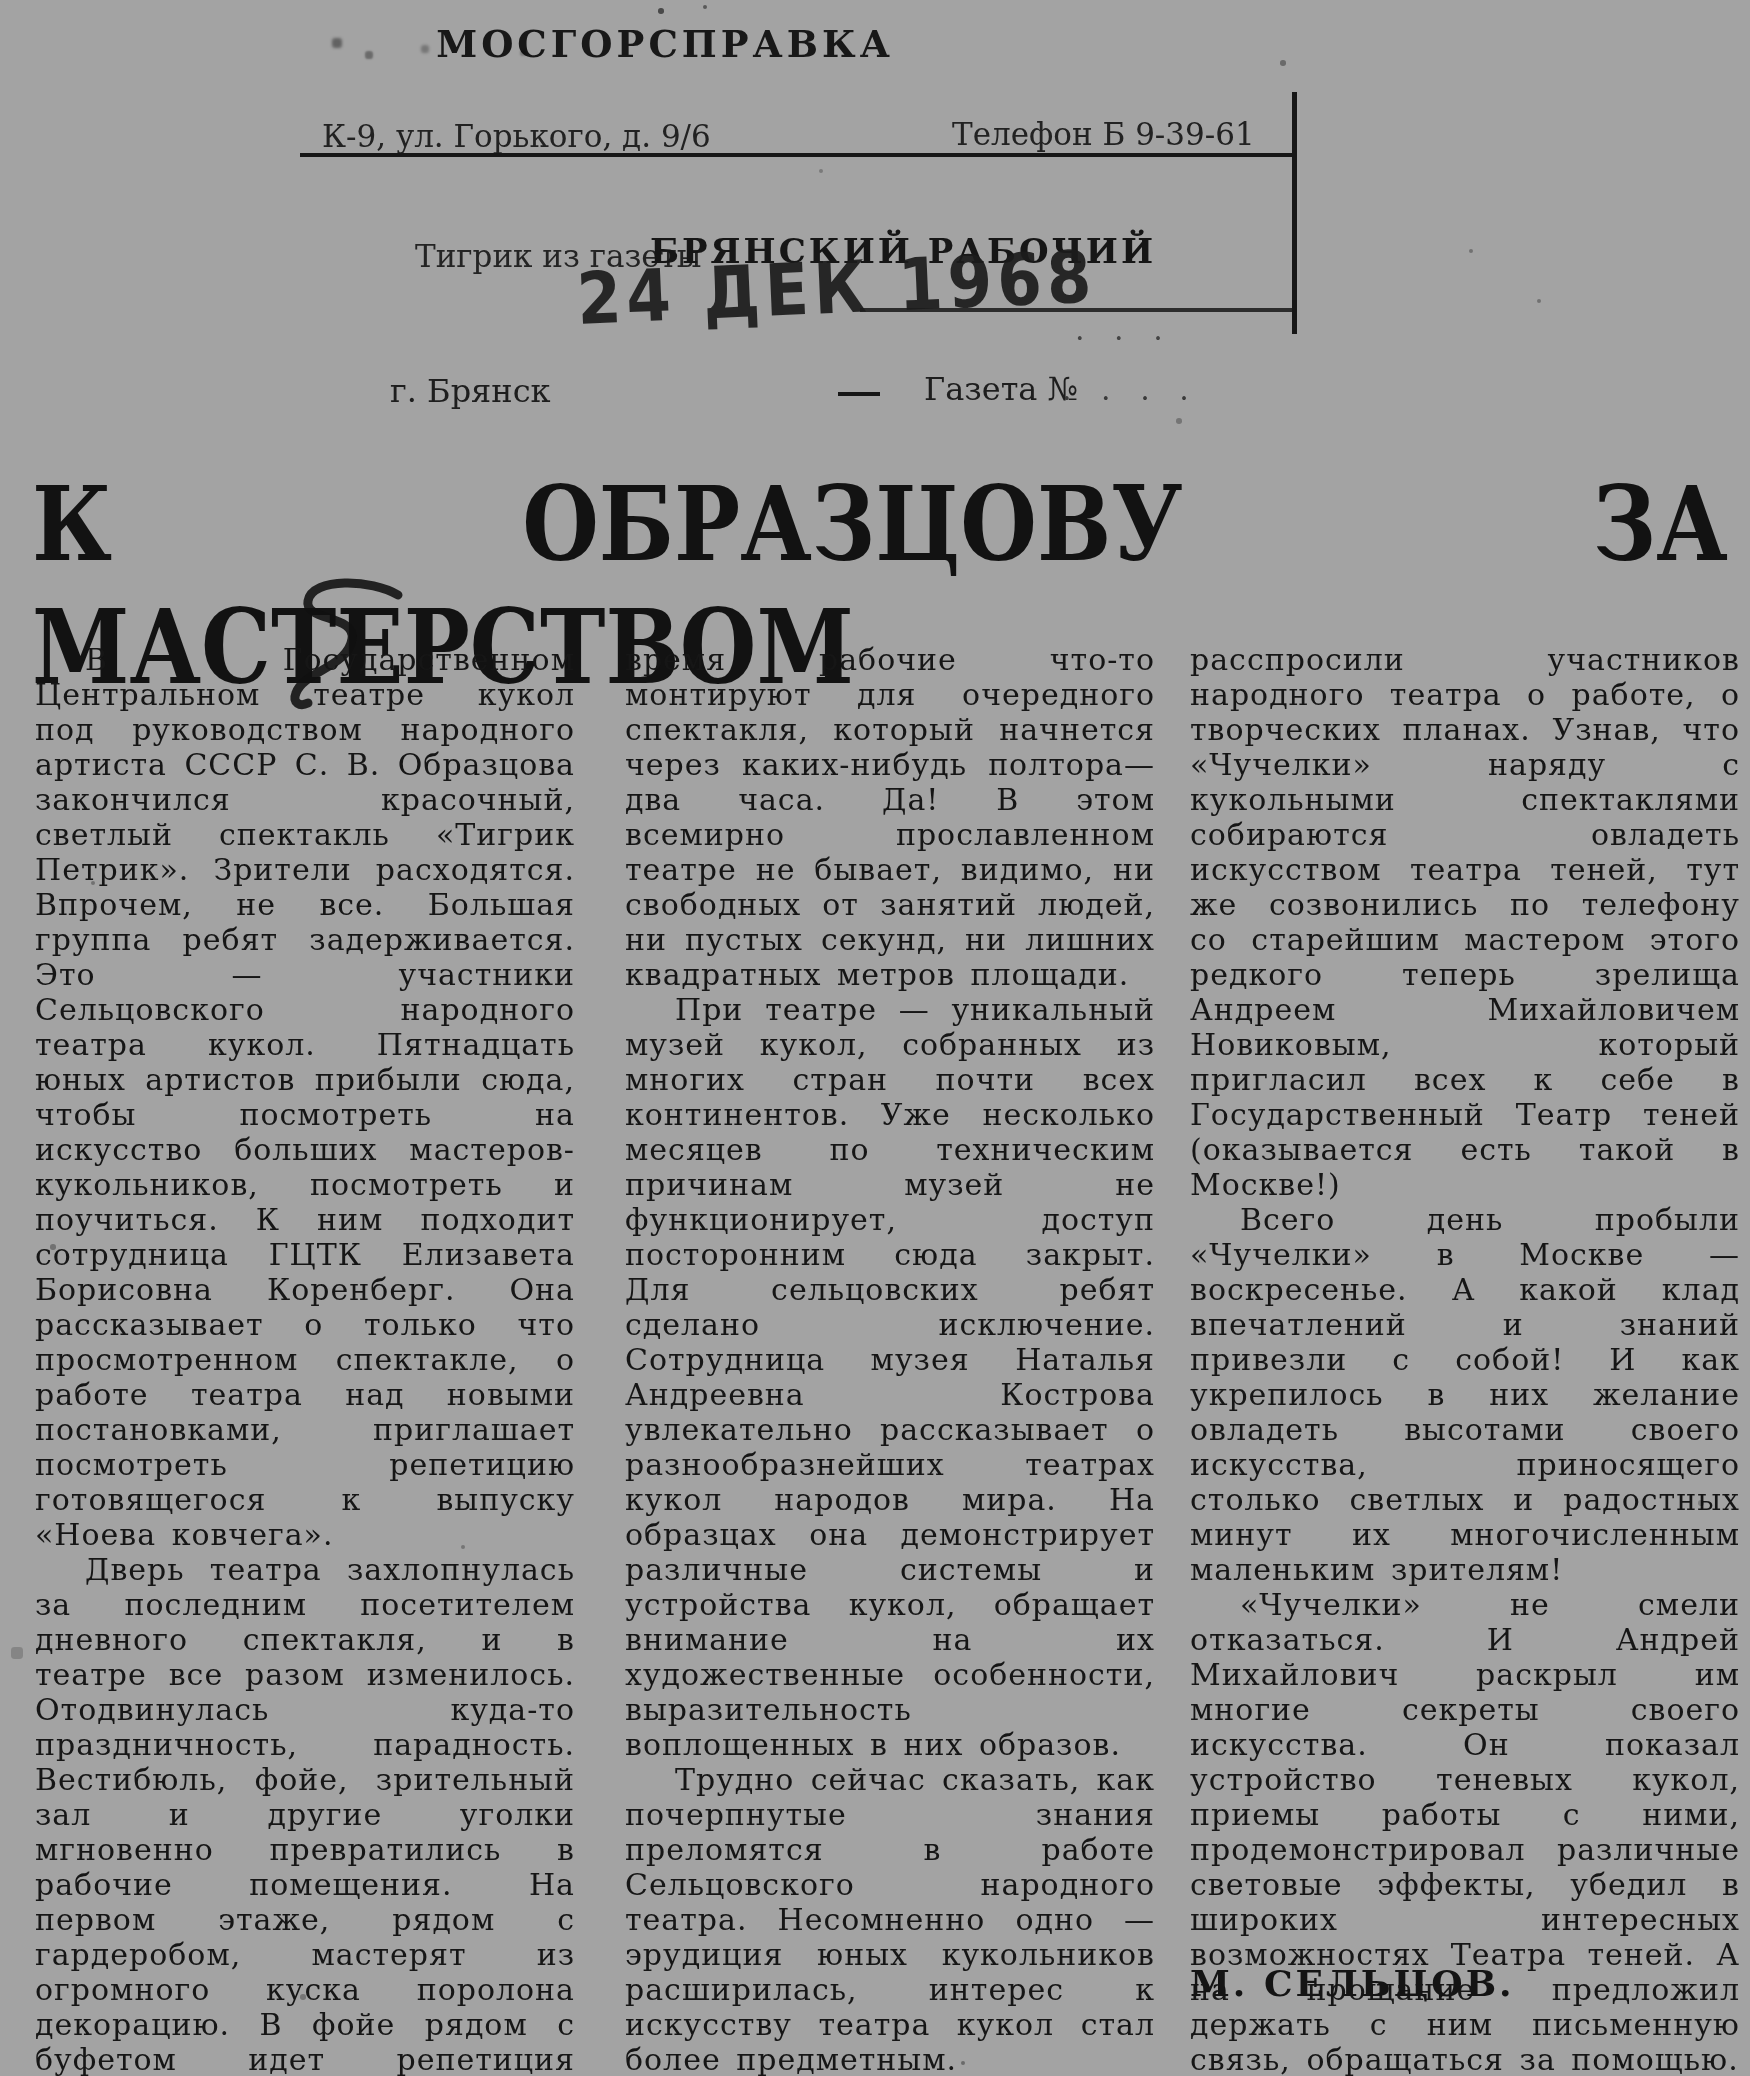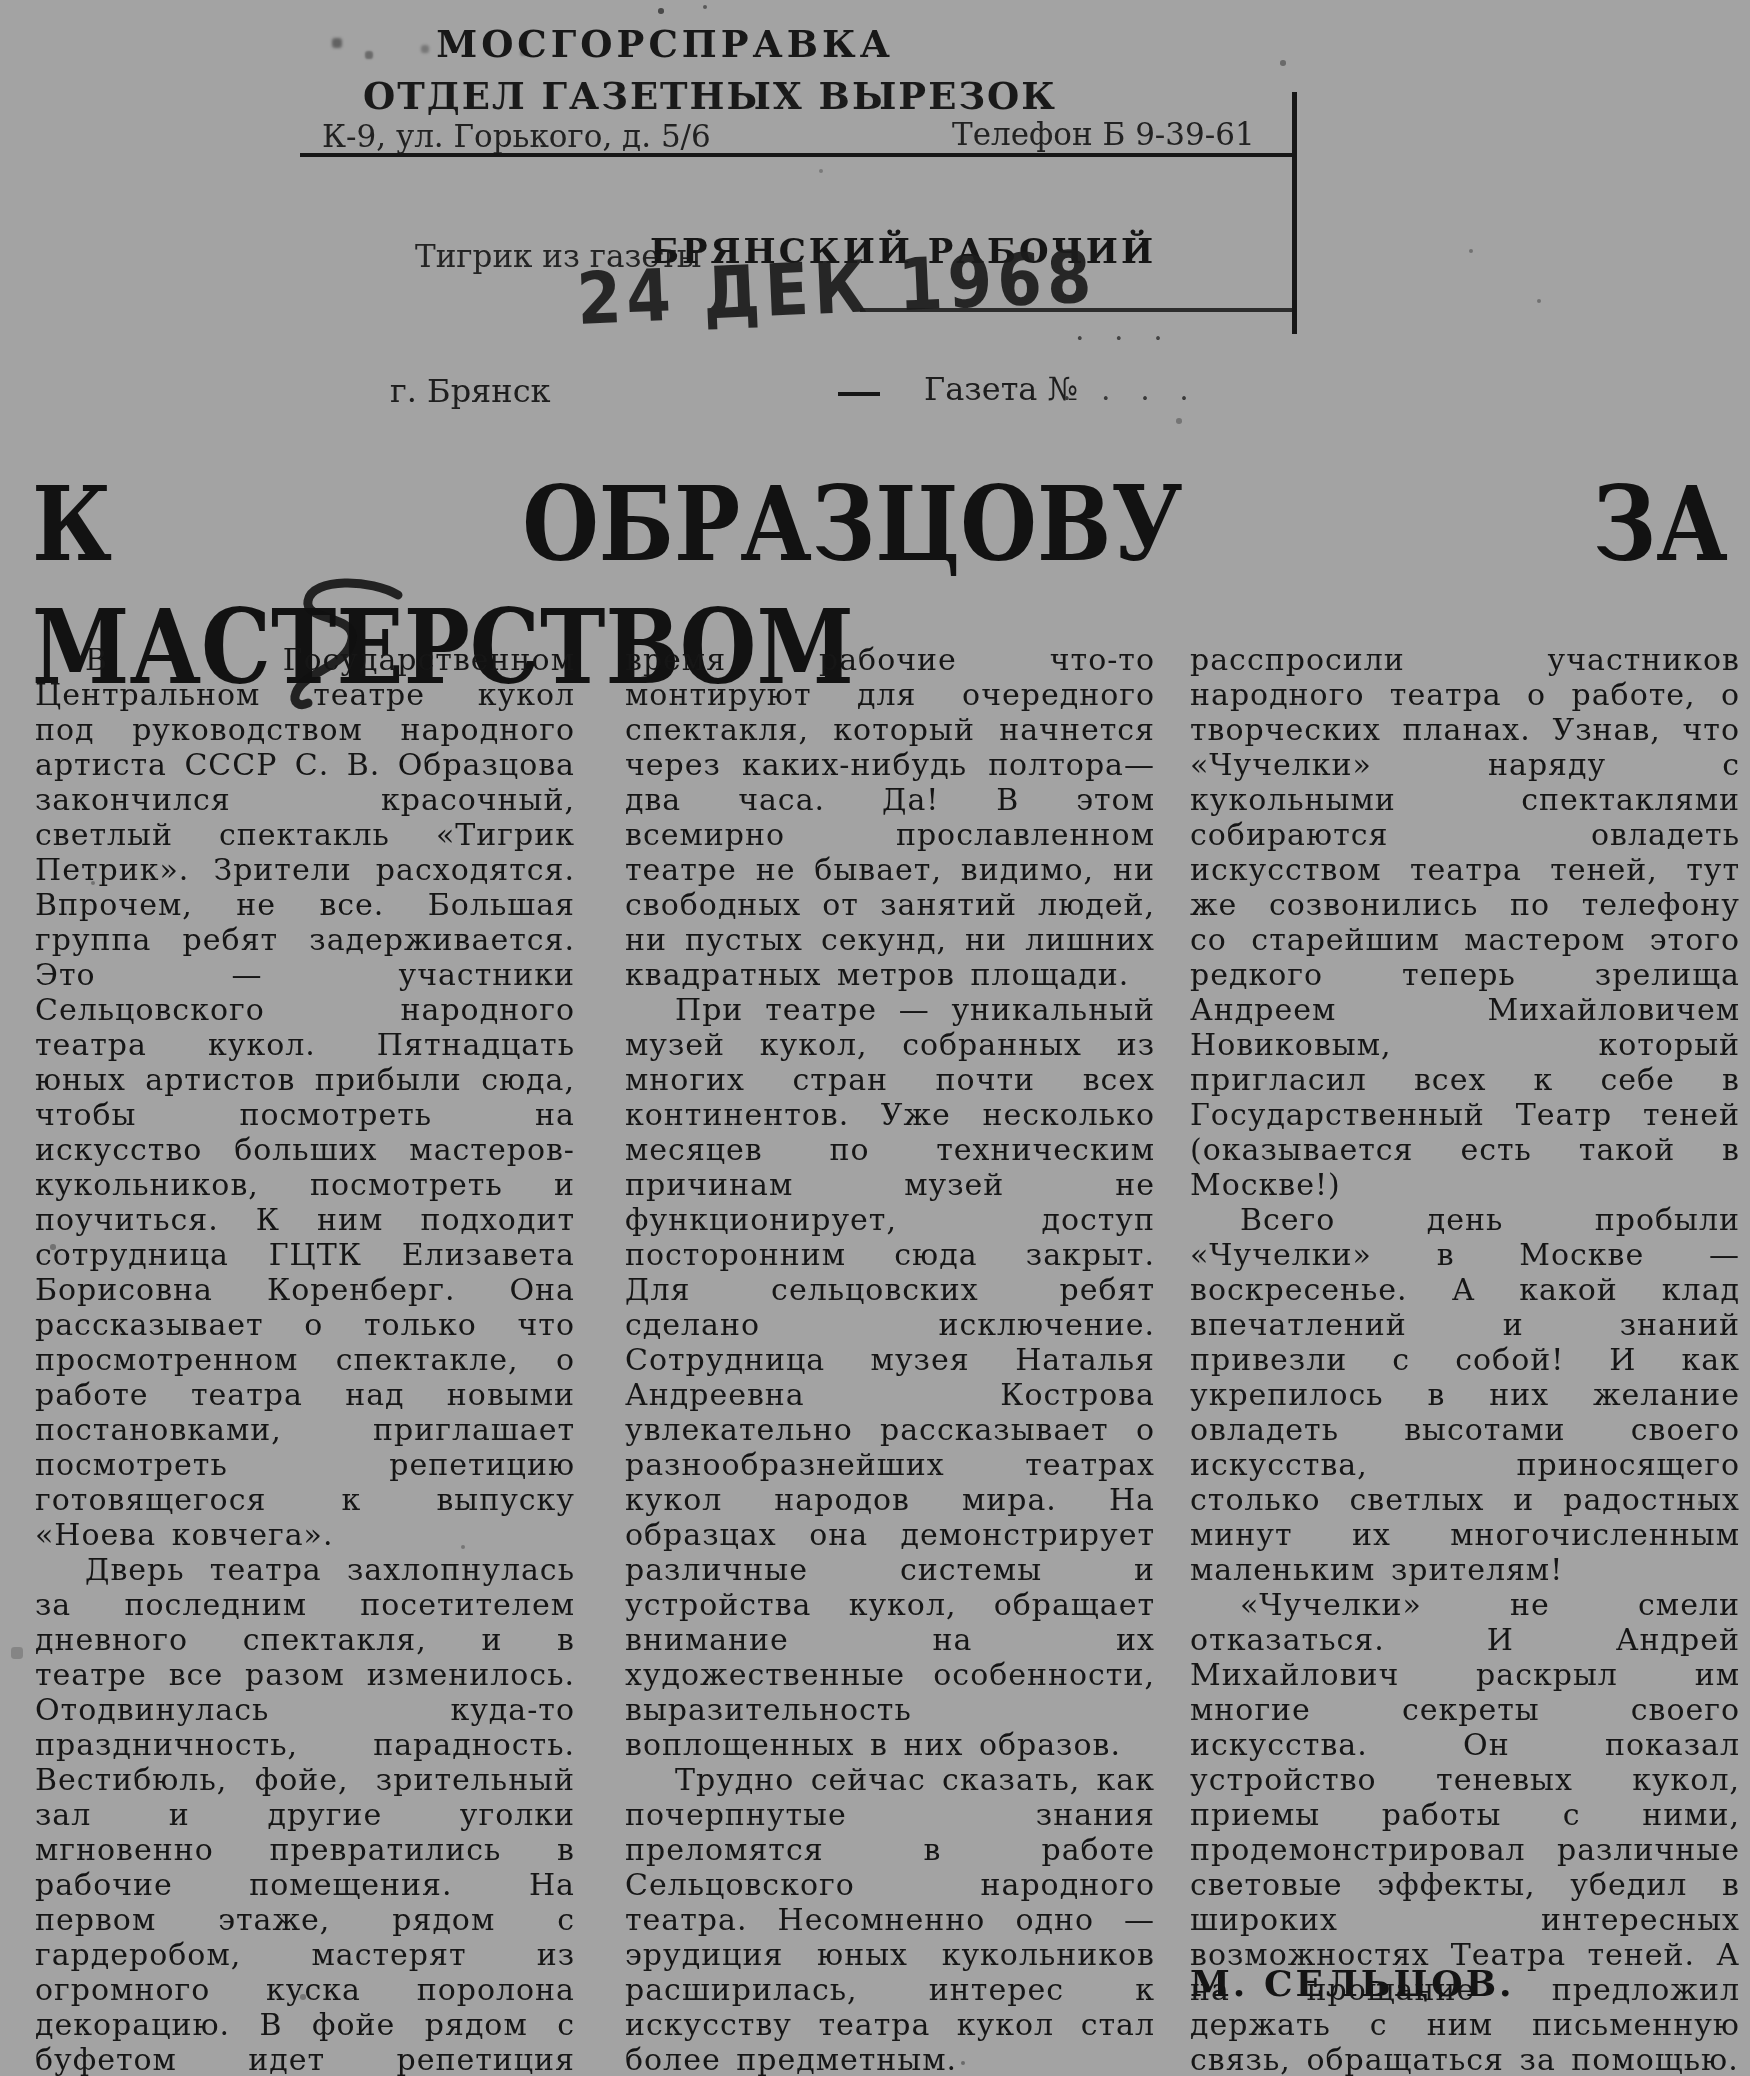--- a/index.html
+++ b/index.html
@@ -85,22 +85,21 @@
       1470px 250px 0 1px rgba(0,0,0,.3),
       820px 170px 0 1px rgba(0,0,0,.25);
   }
 </style>
 </head>
 <body>
 
 <div class="page">
 
   <div class="hdr-line1">МОСГОРСПРАВКА</div>
-  <div class="hdr-line2">ОТДЕЛ ГАЗЕТНЫХ ВЫРЕЗОК</div>
-  <div class="hdr-address">К-9, ул. Горького, д. 5/6</div>
+  <div class="hdr-address">К-9, ул. Горького, д. 9/6</div>
   <div class="hdr-phone">Телефон Б 9-39-61</div>
 
   <div class="rule rule-under-address"></div>
   <div class="rule rule-vertical"></div>
   <div class="rule rule-right-half"></div>
   <div class="rule rule-dash"></div>
 
   <div class="hdr-cliplabel">Тигрик из газеты</div>
   <div class="hdr-paper">БРЯНСКИЙ РАБОЧИЙ</div>
 

